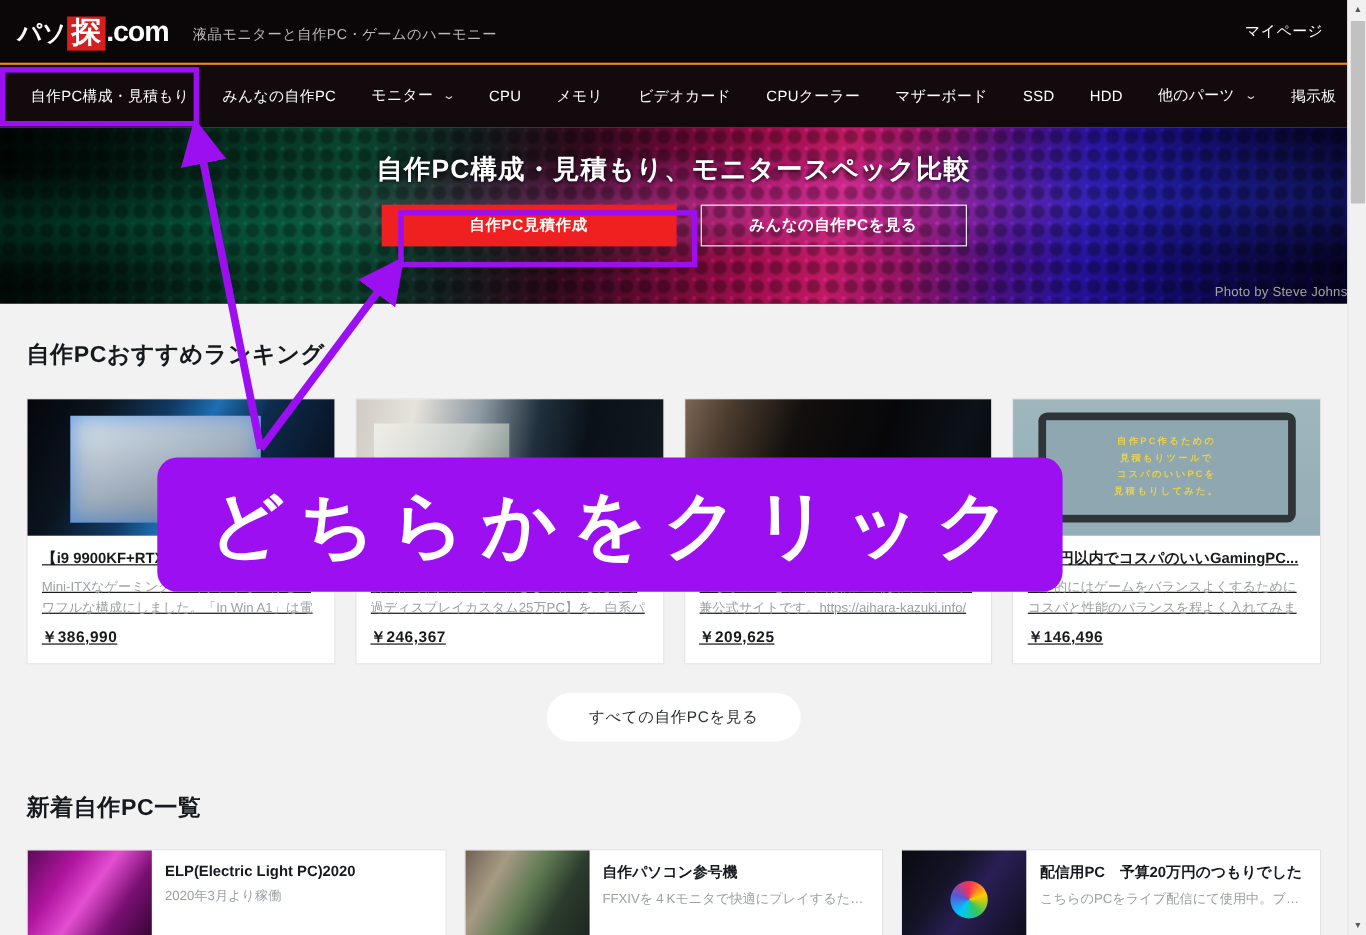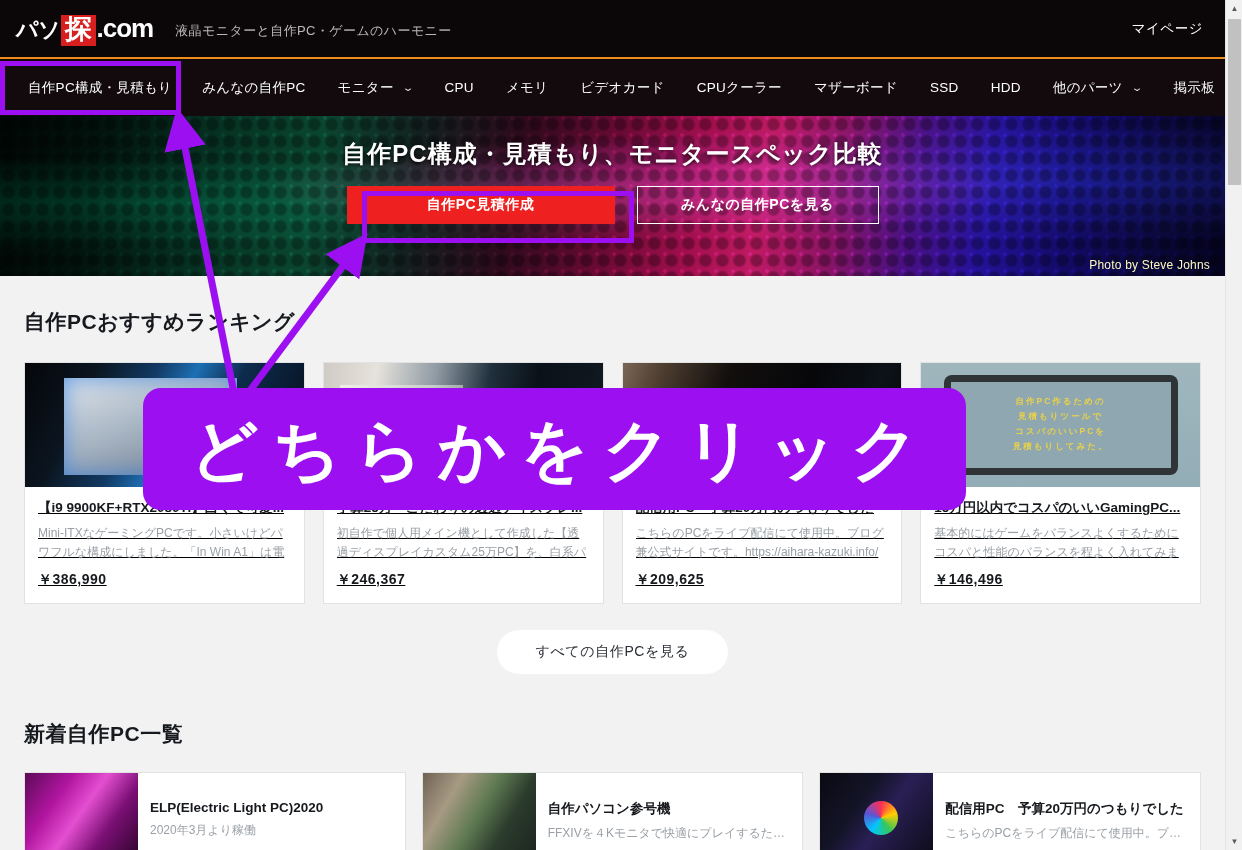--- a/index.html
+++ b/index.html
@@ -162,23 +162,23 @@
     width: 242px; height: 38px;
     border: 1px solid #ffffff;
     color: #fff;
     font-size: 14px;
     font-weight: 700;
     display: flex; align-items: center; justify-content: center;
     letter-spacing: .5px;
   }
   .photo-credit {
     position: absolute;
-    right: 15px; bottom: 4px;
+    right: 0; bottom: 4px;
     z-index: 4;
-    color: #fef9c3;
+    color: #a3a3a3;
     font-size: 12px;
     letter-spacing: .2px;
   }
 
   
   .section {
     padding: 0 24px;
   }
   .section-title {
     font-size: 21px;
@@ -290,21 +290,21 @@
   .lt2 { background: linear-gradient(120deg,#6f6254 0%,#a79a83 25%,#5f7a52 48%,#2b3b2c 70%,#1b2420 100%); }
   .lt3 { background: linear-gradient(125deg,#0a0a12 0%,#141428 35%,#2a1f55 55%,#0b0b16 100%); }
   .lt3 .rgb {
     width: 34px; height: 34px; border-radius: 50%;
     margin: 28px 0 0 44px;
     background: conic-gradient(#ff2d55,#ffcc00,#34c759,#00c7ff,#5856d6,#ff2d55);
   }
   .li-body { padding: 11px 12px; flex: 1; min-width: 0; }
   .li-title {
     font-size: 13.5px; font-weight: 700; color: #16191d;
-    white-space: nowrap; overflow: hidden; text-overflow: ellipsis; margin-top: 16px;
+    white-space: nowrap; overflow: hidden; text-overflow: ellipsis;
   }
   .li-desc {
     margin-top: 7px; font-size: 12px; color: #9aa0a6;
     white-space: nowrap; overflow: hidden; text-overflow: ellipsis;
   }
 
   
   .anno-layer {
     position: absolute; inset: 0;
     pointer-events: none;
@@ -312,21 +312,21 @@
   }
   .anno-box {
     position: absolute;
     border: 5px solid #9b0ff0;
     box-sizing: border-box;
   }
   #anno-nav  { left: 0px;   top: 61px;  width: 181px; height: 54px; }
   #anno-btn  { left: 362px; top: 191px; width: 272px; height: 52px; }
   .anno-pill {
     position: absolute;
-    left: 143px; top: 388px;
+    left: 143px; top: 416px;
     width: 823px; height: 122px;
     background: #9b0ff0;
     border-radius: 18px;
     display: flex; align-items: center; justify-content: center;
   }
   .anno-pill-text {
     color: #ffffff;
     font-size: 67px;
     font-weight: 700;
     letter-spacing: 14px;

